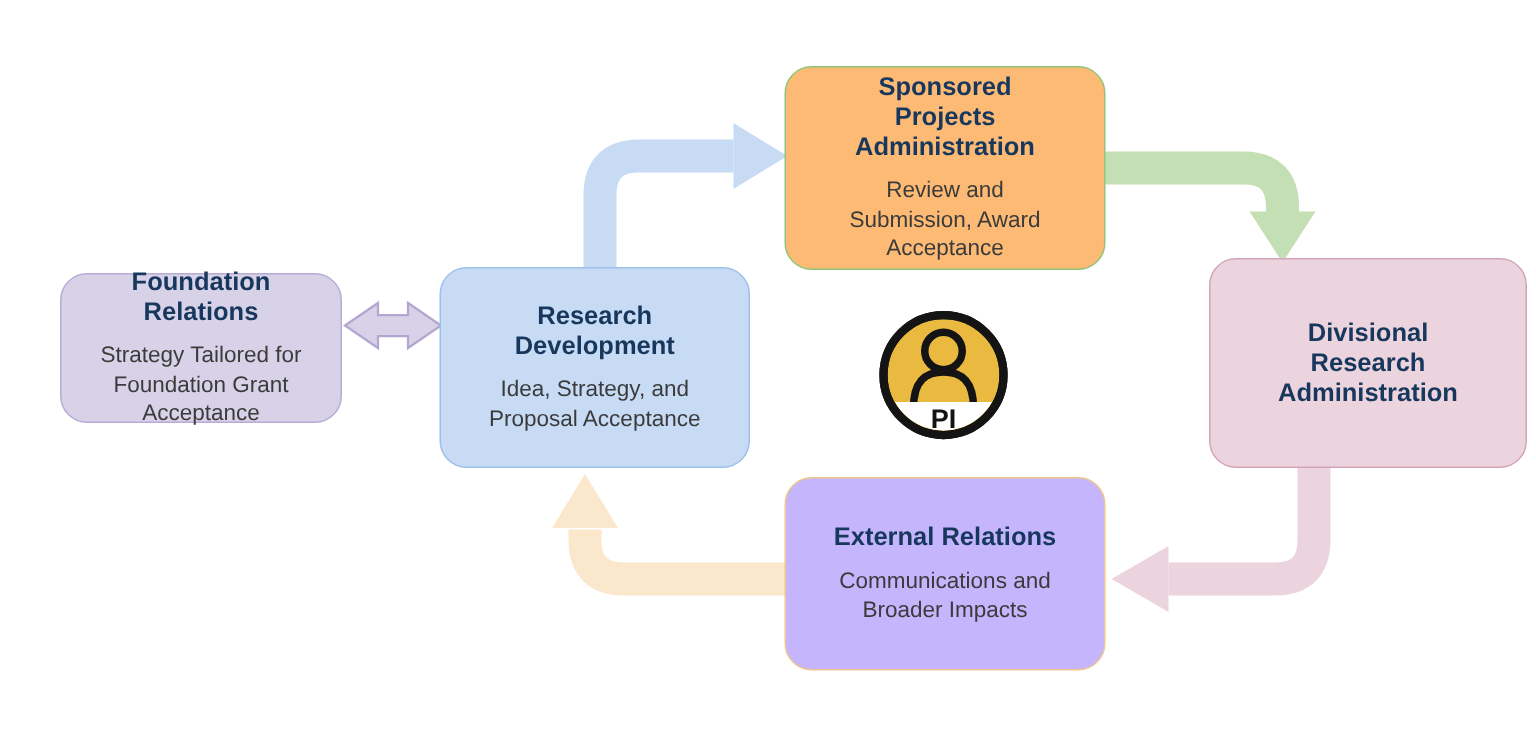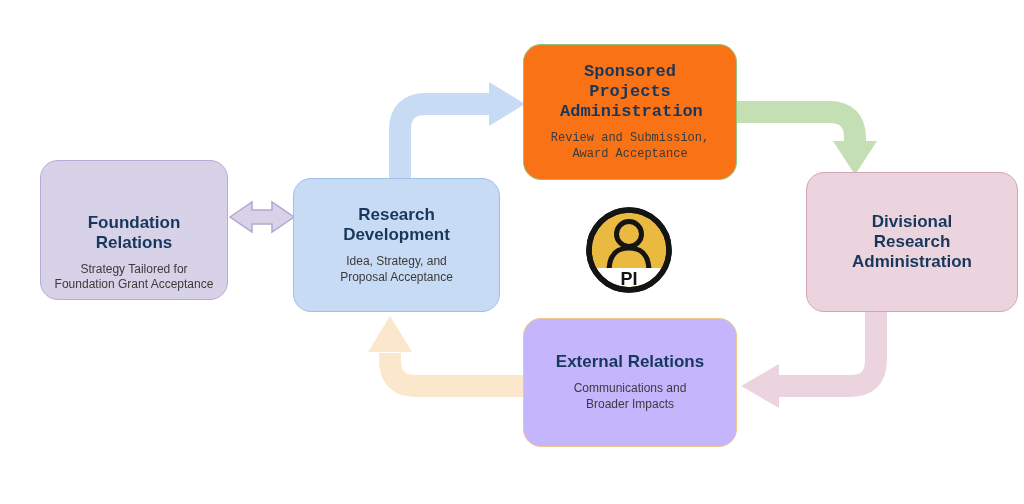--- a/index.html
+++ b/index.html
@@ -5,22 +5,22 @@
   html,body{margin:0;padding:0;}
   body{width:1024px;height:504px;background:#ffffff;font-family:"Liberation Sans",sans-serif;}
   .canvas{position:relative;width:1024px;height:504px;background:#ffffff;overflow:hidden;}
   .arrows-svg{position:absolute;left:0;top:0;z-index:0;}
   .node{
     position:absolute;z-index:2;border-radius:18px;border:1px solid transparent;
     display:flex;flex-direction:column;align-items:center;justify-content:center;
     text-align:center;gap:9px;padding:6px 10px;box-sizing:border-box;
   }
   .node-title{font-weight:bold;font-size:17px;line-height:1.18;}
-  .node-sub{font-size:12px;line-height:1.3;}
-  #box-foundation{left:40px;top:160px;width:188px;height:140px;justify-content:flex-end;}
+  .node-sub{font-size:15px;line-height:1.3;}
+  #box-foundation{left:40px;top:182px;width:188px;height:100px;}
   #box-research{left:293px;top:178px;width:207px;height:134px;}
   #box-sponsored{left:523px;top:44px;width:214px;height:136px;}
   #box-divisional{left:770px;top:172px;width:212px;height:140px;}
   #box-external{left:523px;top:318px;width:214px;height:129px;}
   .t-foundation{max-width:130px;}
   .t-research{max-width:130px;}
   .t-sponsored{max-width:140px;}
   .t-divisional{max-width:140px;}
   .s-foundation{max-width:172px;}
   .s-research{max-width:150px;}
@@ -62,21 +62,21 @@
   <div class="node" id="box-foundation" style="background-color: rgb(216, 210, 232); border-color: rgb(184, 171, 212);">
     <div class="node-title t-foundation" style="color: rgb(23, 55, 93);">Foundation Relations</div>
     <div class="node-sub s-foundation" style="color: rgb(59, 59, 59);">Strategy Tailored for Foundation Grant Acceptance</div>
   </div>
 
   <div class="node" id="box-research" style="background-color: rgb(199, 219, 245); border-color: rgb(157, 192, 234);">
     <div class="node-title t-research" style="color: rgb(23, 55, 93);">Research Development</div>
     <div class="node-sub s-research" style="color: rgb(59, 59, 59);">Idea, Strategy, and Proposal Acceptance</div>
   </div>
 
-  <div class="node" id="box-sponsored" style="background-color: #f97316; border-color: rgb(146, 196, 123); font-family: Liberation Mono, monospace;">
+  <div class="node" id="box-sponsored" style="background-color: #fdba74; border-color: rgb(146, 196, 123);">
     <div class="node-title t-sponsored" style="color: rgb(23, 55, 93);">Sponsored Projects Administration</div>
     <div class="node-sub s-sponsored" style="color: rgb(59, 59, 59);">Review and Submission, Award Acceptance</div>
   </div>
 
   <div class="node" id="box-divisional" style="background-color: rgb(236, 212, 222); border-color: rgb(210, 165, 185); margin-left: 36px;">
     <div class="node-title t-divisional" style="color: rgb(23, 55, 93);">Divisional Research Administration</div>
   </div>
 
   <div class="node" id="box-external" style="background-color: #c4b5fd; border-color: rgb(239, 198, 140);">
     <div class="node-title t-external" style="color: rgb(23, 55, 93);">External Relations</div>

